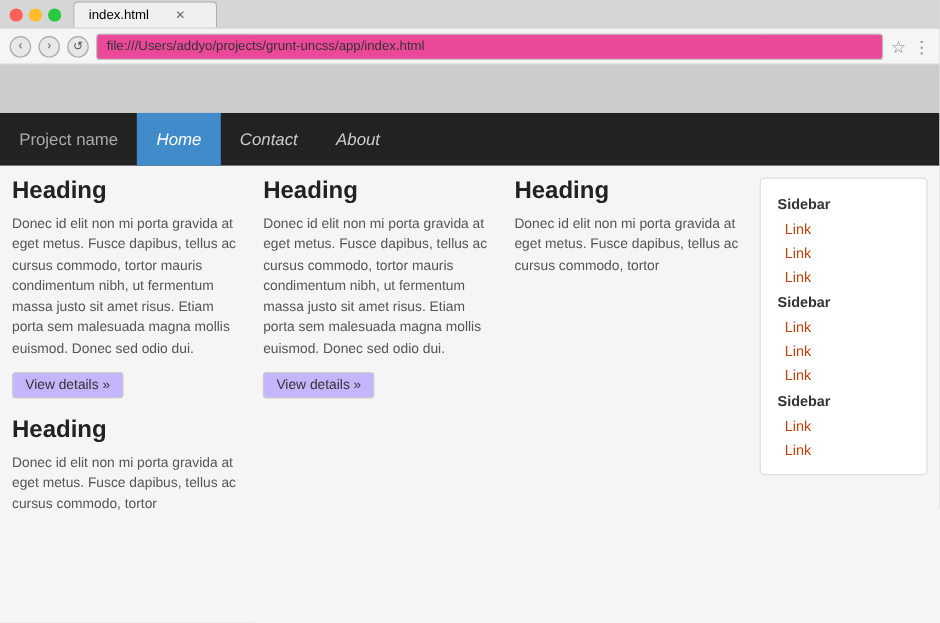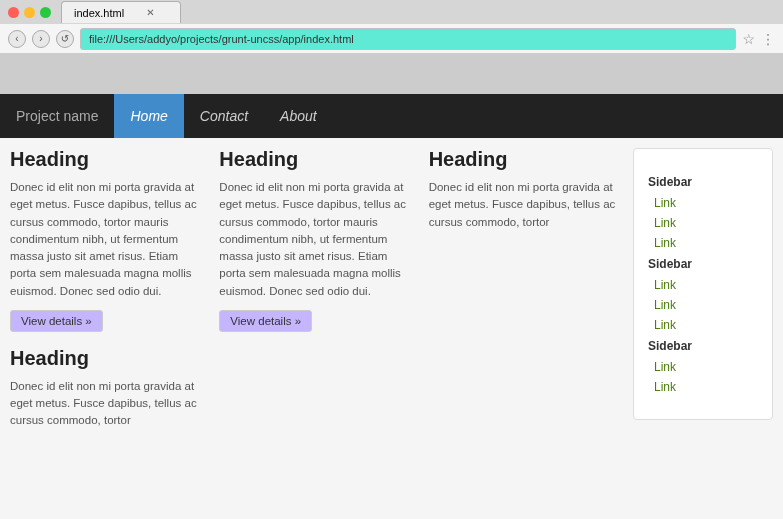--- a/index.html
+++ b/index.html
@@ -52,21 +52,21 @@
     .nav-btn {
       width: 18px; height: 18px;
       border-radius: 50%;
       border: 1px solid #aaa;
       background: #e8e8e8;
       display: flex; align-items: center; justify-content: center;
       font-size: 10px; cursor: pointer; color: #555;
     }
     .url-box {
       flex: 1;
-      background: #5eead4;
+      background: #ec4899;
       border: 1px solid #c0c0c0;
       border-radius: 3px;
       padding: 2px 8px;
       font-size: 11px;
       color: #333;
       height: 22px;
       display: flex;
       align-items: center;
     }
     .star-icon { font-size: 14px; color: #888; }
@@ -170,35 +170,35 @@
       background: #c4b5fd;
       cursor: pointer;
     }
 
     
     .sidebar {
       width: 140px;
       background: white;
       border: 1px solid #ddd;
       border-radius: 4px;
-      padding: 22px 0;
+      padding: 10px 0;
       font-size: 13px;
       flex-shrink: 0;
       align-self: flex-start;
     }
     .sidebar-heading {
       padding: 4px 14px;
       font-weight: bold;
       color: #333;
       font-size: 12px;
     }
     .sidebar-link {
       display: block;
       padding: 3px 20px;
-      color: #4d7c0f;
+      color: #c2410c;
       font-size: 12px;
       cursor: pointer;
       text-decoration: none;
     }
   </style>
 </head>
 <body>
 
 <div class="browser-chrome">
   <div class="title-bar">

